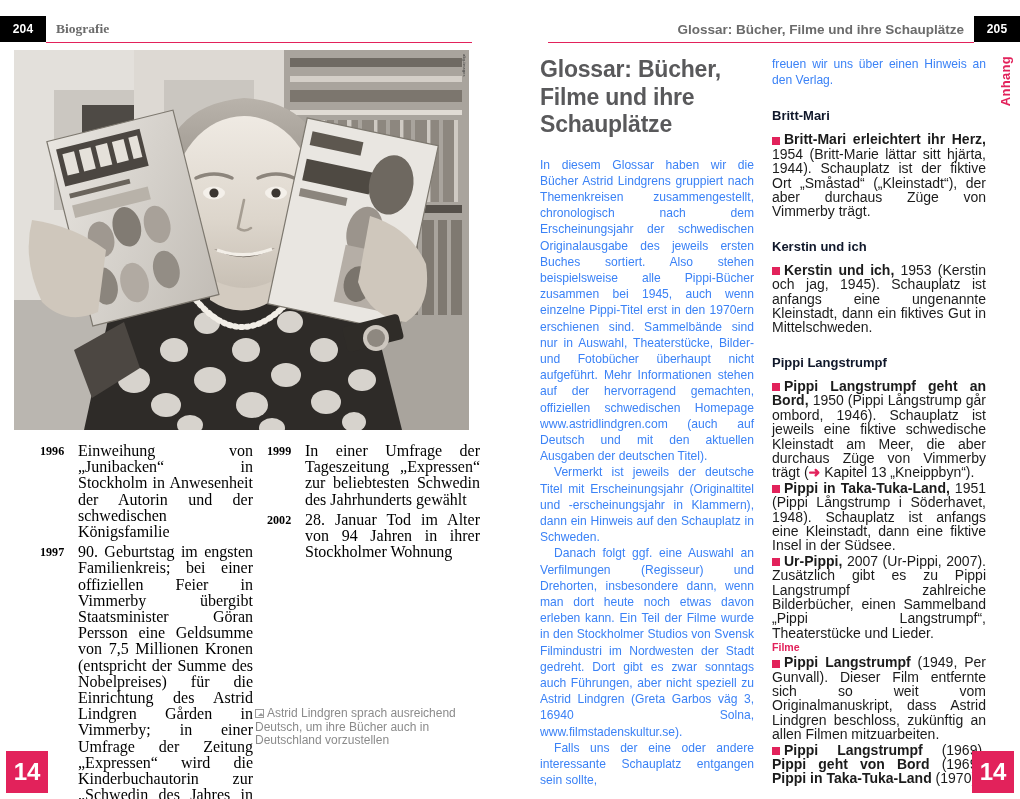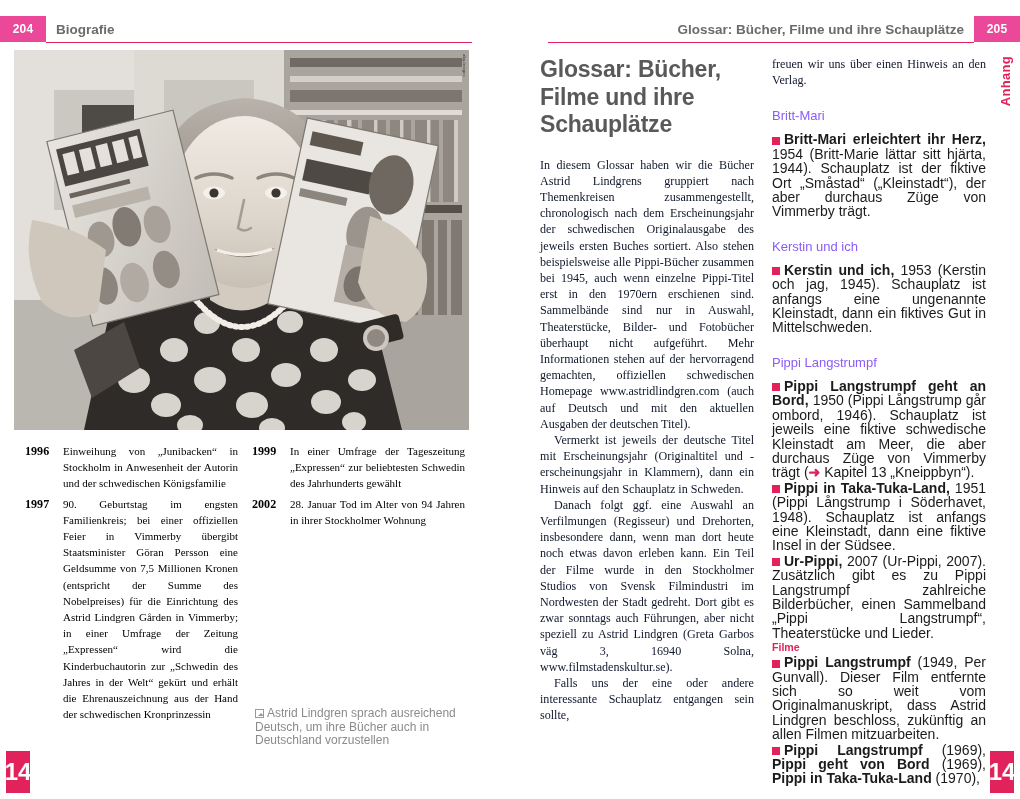--- a/index.html
+++ b/index.html
@@ -16,41 +16,41 @@
   }
 
   
   .rh { position: absolute; top: 16px; height: 26px; }
   .rh-left  { left: 0;   width: 500px; }
   .rh-right { left: 520px; width: 500px; }
 
   .folio {
     position: absolute; top: 0;
     width: 46px; height: 26px;
-    background: #ec4899;
+    background: #000000;
     color: #fff;
     font-family: "Liberation Sans", sans-serif;
     font-weight: bold;
     font-size: 12px;
     display: flex; align-items: center; justify-content: center;
     letter-spacing: .2px;
   }
   .folio-left  { left: 0; }
   .folio-right { right: 0; }
 
   .rh-title {
     position: absolute; top: 0; height: 26px;
     display: flex; align-items: center;
     font-family: "Liberation Sans", sans-serif;
     font-weight: bold;
     font-size: 13.5px;
     color: #6b6b6b;
     white-space: nowrap;
   }
-  .rh-left .rh-title  { left: 56px; }
+  .rh-left .rh-title  { left: 56px; font-family: Liberation Serif, serif; }
   .rh-right .rh-title { right: 56px; }
 
   .rh-rule {
     position: absolute; top: 26px; height: 1.4px;
     background: #e2225b;
   }
   .rh-left .rh-rule  { left: 46px; right: 28px; }
   .rh-right .rh-rule { left: 28px; right: 46px; }
 
   
@@ -85,21 +85,21 @@
     writing-mode: vertical-rl;
     font-family: "Liberation Sans", sans-serif;
     font-size: 4px;
     color: #3a3a3a;
     letter-spacing: .2px;
   }
 
   
   .chron {
     position: absolute;
-    left: 11px; top: 443px;
+    left: 26px; top: 443px;
     width: 455px; height: 300px;
   }
   .chron-col {
     position: absolute; top: 0;
     width: 213px;
   }
   .chron-col-1 { left: 14px; }
   .chron-col-2 { left: 241px; }
 
   .chron-row { display: flex; margin-bottom: 4px; }
@@ -107,21 +107,21 @@
     flex: 0 0 38px;
     font-family: "Liberation Serif", serif;
     font-weight: bold;
     font-size: 12.1px;
     line-height: 16.2px;
     color: #000;
   }
   .chron-text {
     flex: 1;
     font-family: "Liberation Serif", serif;
-    font-size: 11px;
+    font-size: 16px;
     line-height: 16.2px;
     text-align: justify;
     text-justify: inter-word;
     hyphens: manual;
     color: #000;
   }
 
   
   .caption {
     position: absolute;
@@ -162,34 +162,34 @@
   .glossar-title {
     font-family: "Liberation Sans", sans-serif;
     font-weight: bold;
     font-size: 23px;
     line-height: 27.5px;
     color: #59595b;
     margin-bottom: 18px;
     letter-spacing: -0.2px;
   }
   .body-p {
-    font-family: Liberation Serif, serif;
+    font-family: Liberation Sans, sans-serif;
     font-size: 12.1px;
     line-height: 16.2px;
     text-align: justify;
+    color: #3b82f6;
+    hyphens: manual;
+  }
+  .body-p.indent { text-indent: 14px; }
+
+  .sub-h {
+    font-family: "Liberation Sans", sans-serif;
+    font-weight: bold;
+    font-size: 13px;
     color: #0f172a;
-    hyphens: manual;
-  }
-  .body-p.indent { text-indent: 14px; }
-
-  .sub-h {
-    font-family: "Liberation Sans", sans-serif;
-    font-weight: normal;
-    font-size: 13px;
-    color: #8b5cf6;
     margin: 20px 0 9px 0;
   }
   .sub-h-pink {
     font-family: "Liberation Sans", sans-serif;
     font-weight: bold;
     font-size: 10.6px;
     color: #e2225b;
     margin: 1px 0 2px 0;
   }
   .entry {
@@ -211,21 +211,21 @@
   }
   .arrow {
     color: #e2225b;
     font-weight: bold;
   }
 
   
   .chap-tab {
     position: absolute;
     bottom: 6px;
-    width: 24px; height: 42px;
+    width: 42px; height: 42px;
     background: #e2225b;
     color: #fff;
     font-family: "Liberation Sans", sans-serif;
     font-weight: bold;
     font-size: 24px;
     display: flex; align-items: center; justify-content: center;
   }
   .chap-tab-left  { left: 6px; }
   .chap-tab-right { right: 6px; }
 </style>

